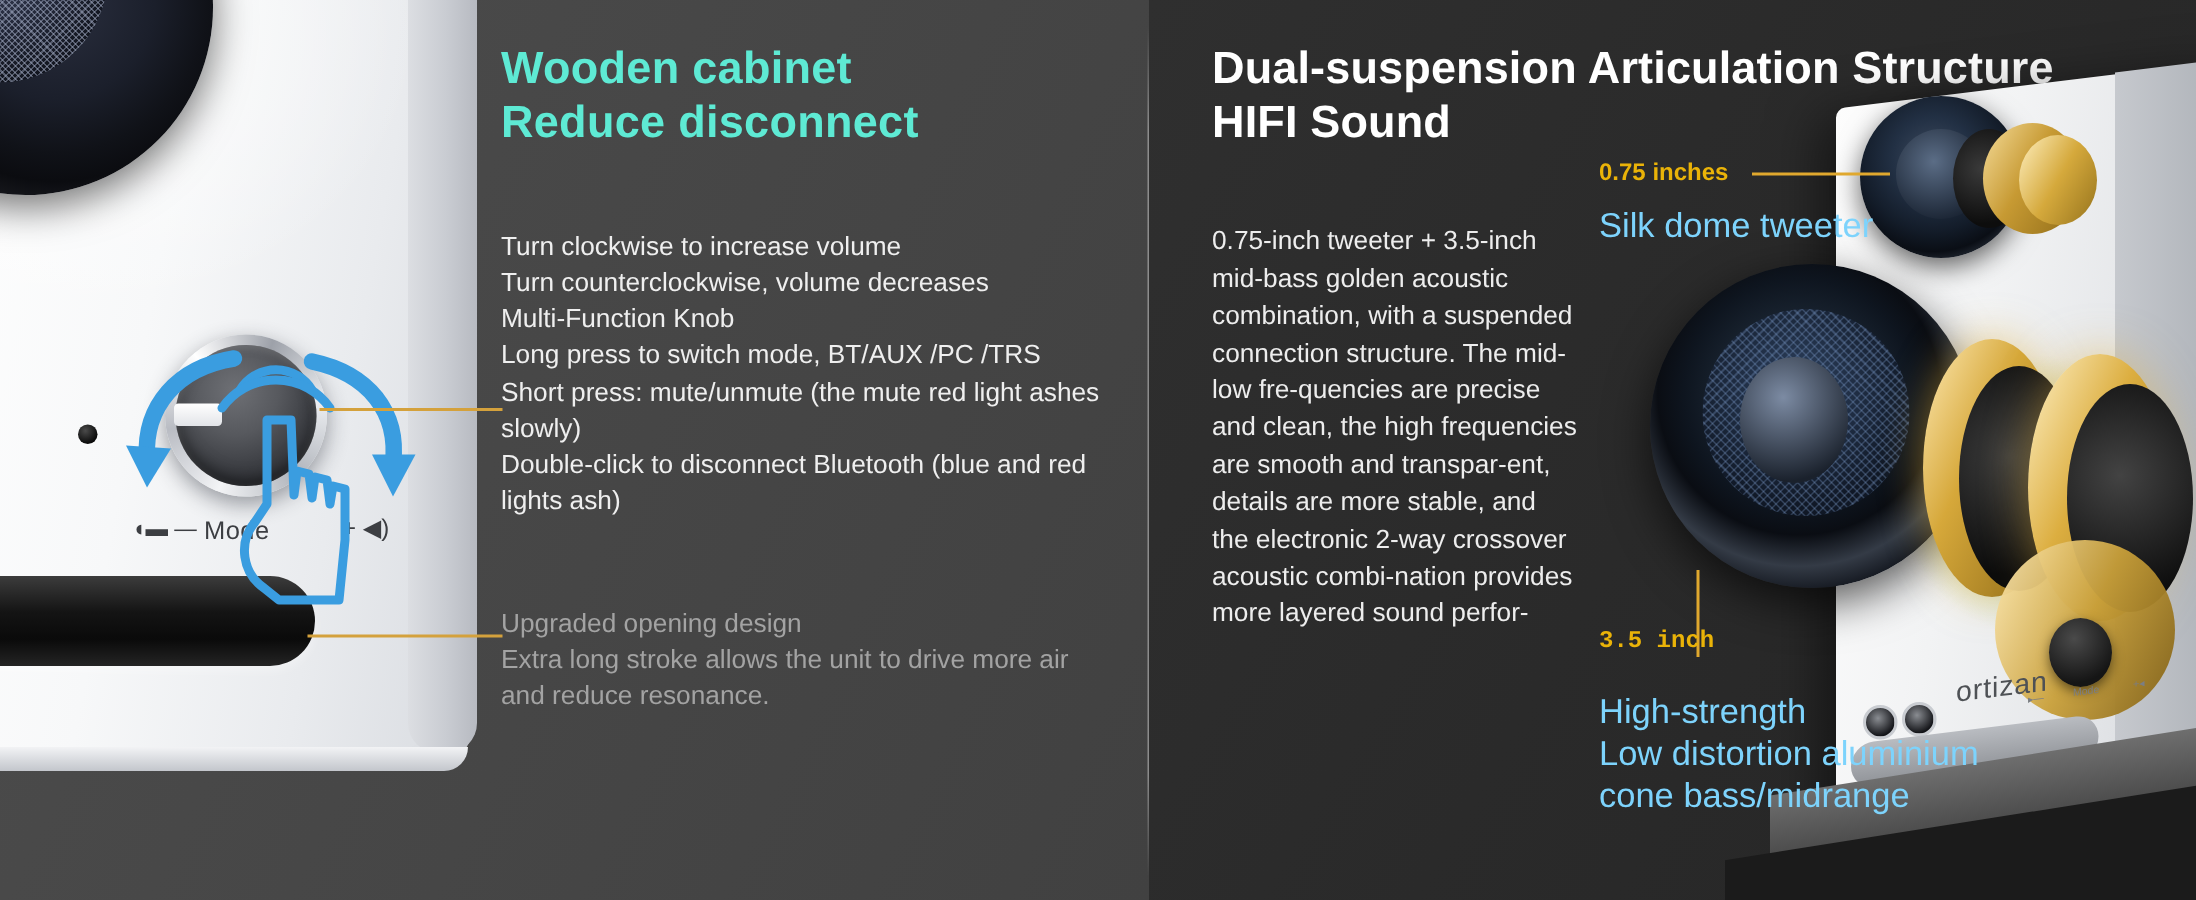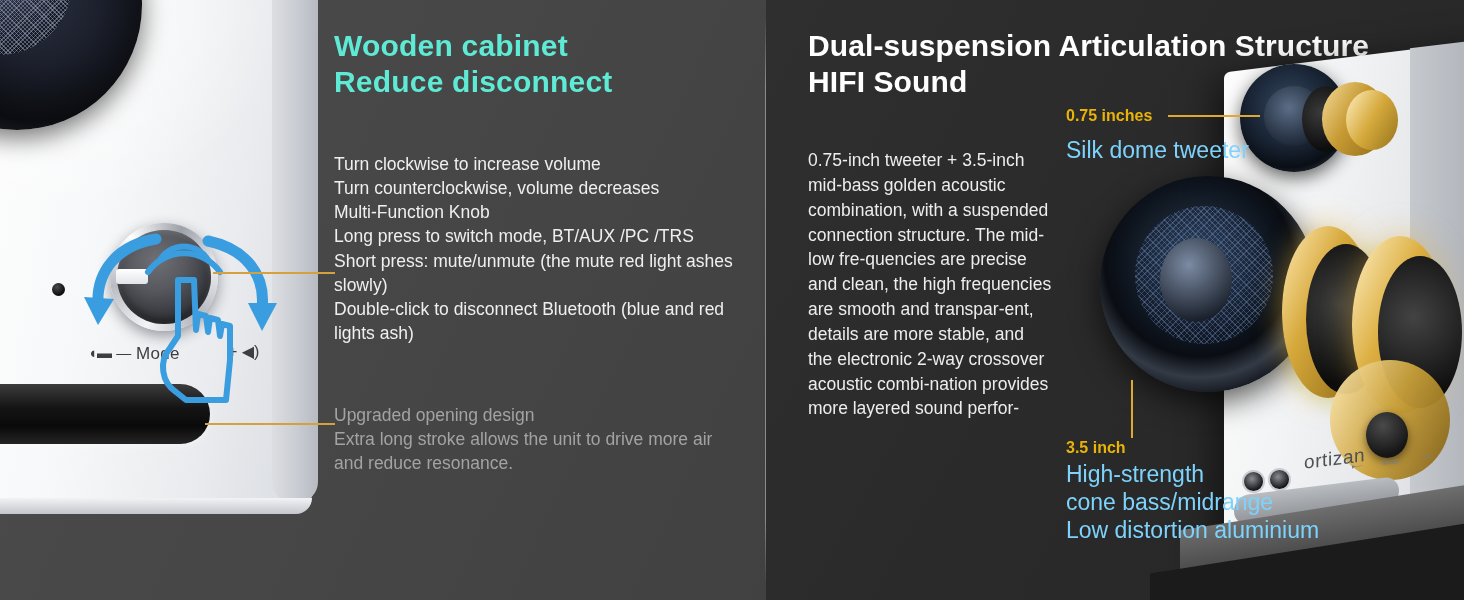--- a/index.html
+++ b/index.html
@@ -239,20 +239,20 @@
 
     <div class="r-base"></div>
     <div class="r-base2"></div>
   </div>
 
   <div class="co-line-h" style="left:1168px;top:115px;width:92px;"></div>
   <span class="co-gold" style="left:1066px;top:107px;">0.75 inches</span>
   <span class="co-white" style="left:1066px;top:136px;">Silk dome tweeter</span>
 
   <div class="co-line-v" style="left:1131px;top:380px;height:58px;"></div>
-  <span class="co-gold" style="left:1066px;top:439px;">3.5 inch</span>
+  <span class="co-gold" style="left:1066px;top:418px;font-family:Liberation Mono, monospace;">3.5 inch</span>
   <div class="co-white" style="left:1066px;top:460px;width:300px;">
     <div>High-strength</div>
+    <div>Low distortion aluminium</div>
     <div>cone bass/midrange</div>
-    <div>Low distortion aluminium</div>
   </div>
 
 </div>
 
 </body></html>

